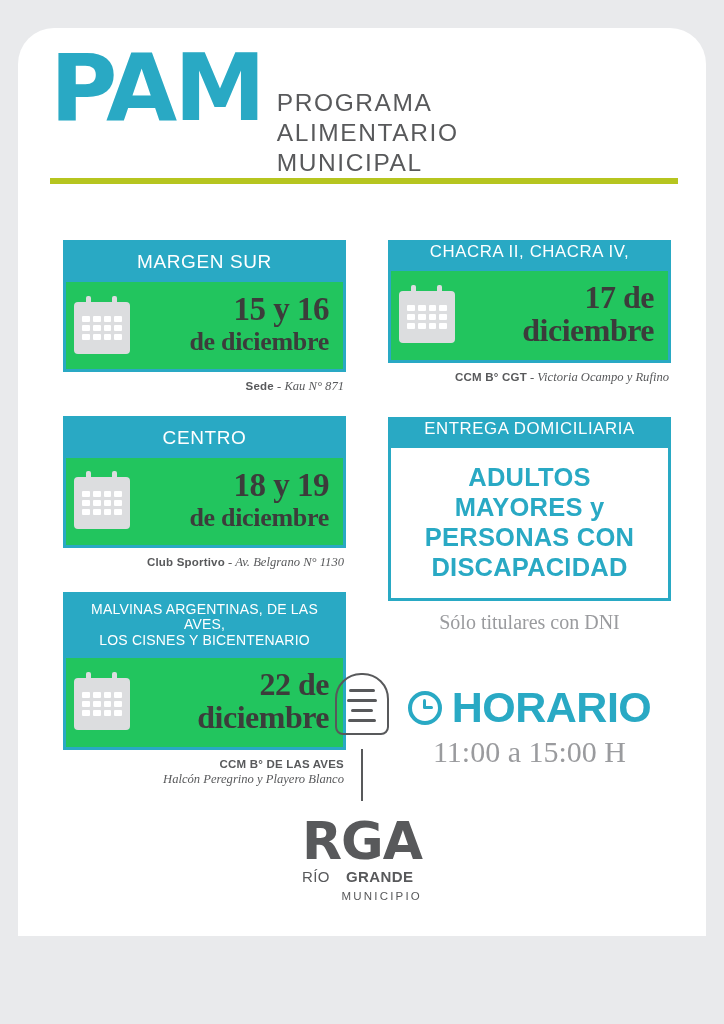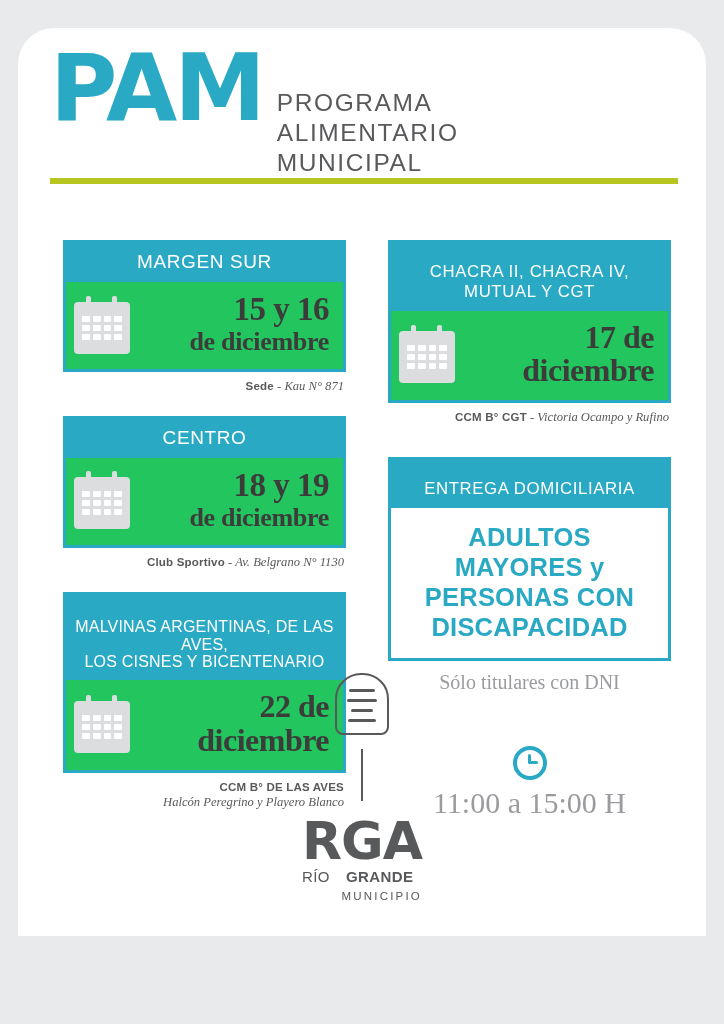--- a/index.html
+++ b/index.html
@@ -72,27 +72,27 @@
     background: #29a9c4;
     color: #ffffff;
     text-align: center;
     font-weight: normal;
     font-size: 19px;
     letter-spacing: 0.6px;
     padding: 11px 6px 10px;
     line-height: 1.12;
   }
   .block-title.small {
-    font-size: 16px;
+    font-size: 14px;
     letter-spacing: 0.2px;
-    padding: 26px 8px 9px;
+    padding: 10px 8px 9px;
   }
   .block-title.mid {
     font-size: 16.8px;
-    padding: 22px 6px 9px;
+    padding: 2px 6px 9px;
     line-height: 1.18;
   }
   .block-body {
     border: 3px solid #29a9c4;
     border-top: none;
     background: #22c55e;
     display: flex;
     align-items: center;
     padding: 10px 10px 12px 8px;
     min-height: 86px;
@@ -393,21 +393,20 @@
       </div>
     </div>
 
   </div>
 
   <div class="col-right">
 
     <div class="block">
       <div class="block-title mid">
         <div>CHACRA II, CHACRA IV,</div>
-        <div>MUTUAL Y CGT</div>
       </div>
       <div class="block-body">
         <div class="cal-icon">
           <div class="ring r1"></div>
             <div class="ring r2"></div>
           <div class="body"></div>
           <div class="grid">
               <i></i>
               <i></i>
               <i></i>
@@ -439,20 +438,21 @@
         <div class="line">MAYORES y</div>
         <div class="line">PERSONAS CON</div>
         <div class="line">DISCAPACIDAD</div>
       </div>
       <div class="note">Sólo titulares con DNI</div>
     </div>
 
     <div class="schedule">
       <div class="schedule-row">
         <div class="clock"></div>
+        <div class="horario">HORARIO</div>
       </div>
       <div class="hours">11:00 a 15:00 H</div>
     </div>
 
   </div>
 
   <div class="footer">
     <div class="crest">
       <span class="c1"></span>
         <span class="c2"></span>

